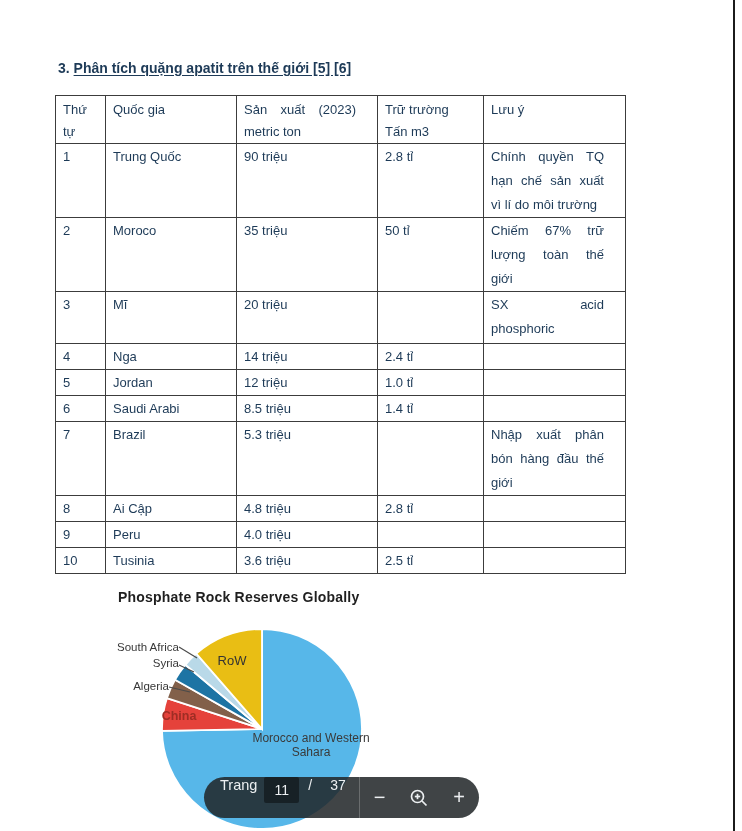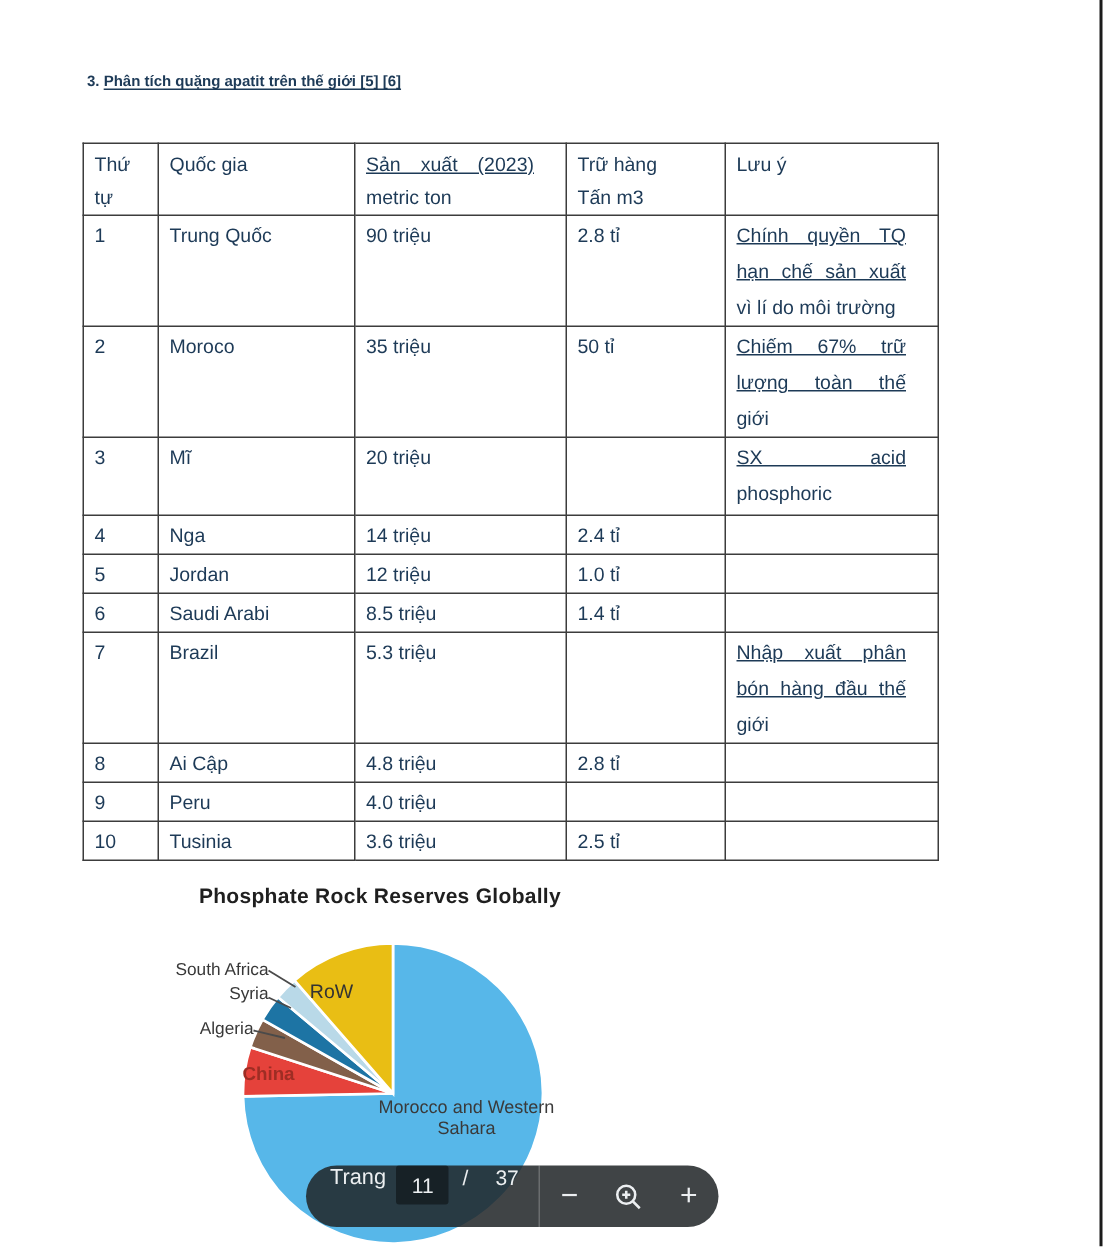--- a/index.html
+++ b/index.html
@@ -3,50 +3,50 @@
 <meta charset="utf-8">
 <style>
   html,body{margin:0;padding:0;}
   body{
     width:742px;height:831px;position:relative;overflow:hidden;
     background:#ffffff;
     font-family:"Liberation Sans","DejaVu Sans",sans-serif;
   }
   
   .doc-heading{
-    position:absolute;left:58px;top:49px;
-    font-size:10px;font-weight:bold;color:#1d3a57;white-space:nowrap;
+    position:absolute;left:58px;top:60px;
+    font-size:14px;font-weight:bold;color:#1d3a57;white-space:nowrap;
   }
   .doc-heading .hl{ text-decoration:underline; text-underline-offset:2px; }
 
   
   table.data{
     position:absolute;left:55px;top:95px;width:570px;
     border-collapse:collapse;table-layout:fixed;
   }
   table.data td, table.data th{
     border:1px solid #3c3c3c;
     vertical-align:top;text-align:left;
     padding:1px 21px 0 7px;
     font-size:13px;line-height:24px;font-weight:normal;
     color:#1d3a57;overflow:hidden;margin-top:15px;
   }
   table.data th{line-height:22px;padding-top:3px;}
-  .jcell .ln.jf{ text-align:justify; text-align-last:justify;text-decoration:underline; }
+  .jcell .ln.jf{ text-align:justify; text-align-last:justify; }
   .ln{width:100%;}
 
   
   .chart-title{
     position:absolute;left:118px;top:589px;width:256px;
-    text-align:right;font-size:14px;font-weight:bold;color:#1f1f1f;
+    text-align:left;font-size:14px;font-weight:bold;color:#1f1f1f;
     letter-spacing:0.2px;
   }
   #pie-svg{position:absolute;left:152px;top:619px;}
   .pie-label{position:absolute;color:#3a3a3a;}
-  .lbl-row{left:198px;top:653px;width:46px;text-align:center;font-size:13px;color:#333;}
+  .lbl-row{left:209px;top:653px;width:46px;text-align:center;font-size:13px;color:#333;}
   .lbl-china{left:155px;top:709px;width:48px;text-align:center;font-size:12.5px;color:#9e2d24;font-weight:bold;}
   .lbl-morocco{left:249px;top:732px;width:124px;text-align:center;font-size:12px;line-height:13.5px;}
   .lbl-sa{left:105px;top:641px;width:74px;text-align:right;font-size:11.5px;color:#383838;}
   .lbl-syria{left:133px;top:657px;width:46px;text-align:right;font-size:11.5px;color:#383838;}
   .lbl-algeria{left:116px;top:680px;width:53px;text-align:right;font-size:11.5px;color:#383838;}
 
   
   .toolbar{
     position:absolute;left:204px;top:777px;width:275px;height:41px;
     background:rgba(33,37,40,0.86);border-radius:21px;
@@ -91,21 +91,21 @@
     <th>
           <div class="ln jf">Thứ</div>
           <div class="ln">tự</div>
         </th>
     <th>Quốc gia</th>
     <th class="jcell">
           <div class="ln jf">Sản xuất (2023)</div>
           <div class="ln">metric ton</div>
         </th>
     <th>
-          <div class="ln jf">Trữ hàng</div>
+          <div class="ln jf">Trữ trường</div>
           <div class="ln">Tấn m3</div>
         </th>
     <th>Lưu ý</th>
   </tr>
   <tr style="height:74px">
     <td>1</td>
     <td>Trung Quốc</td>
     <td>90 triệu</td>
     <td>2.8 tỉ</td>
     <td class="jcell">

